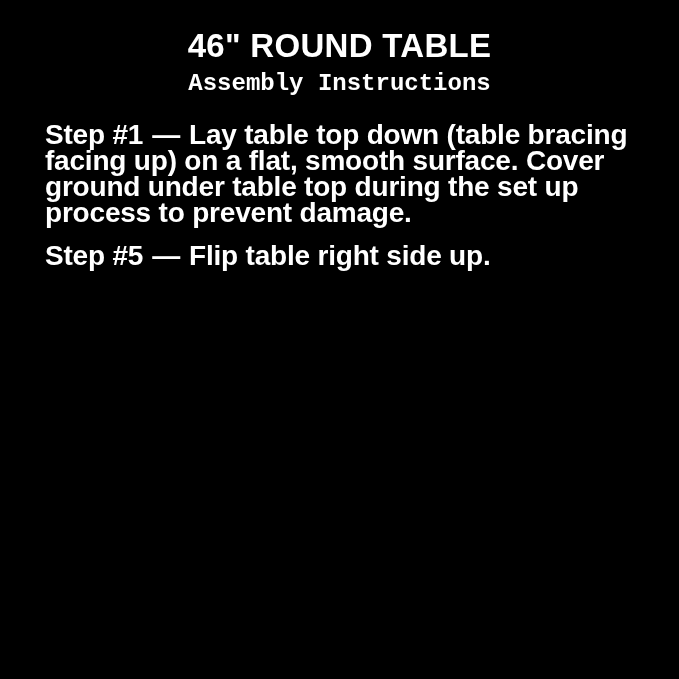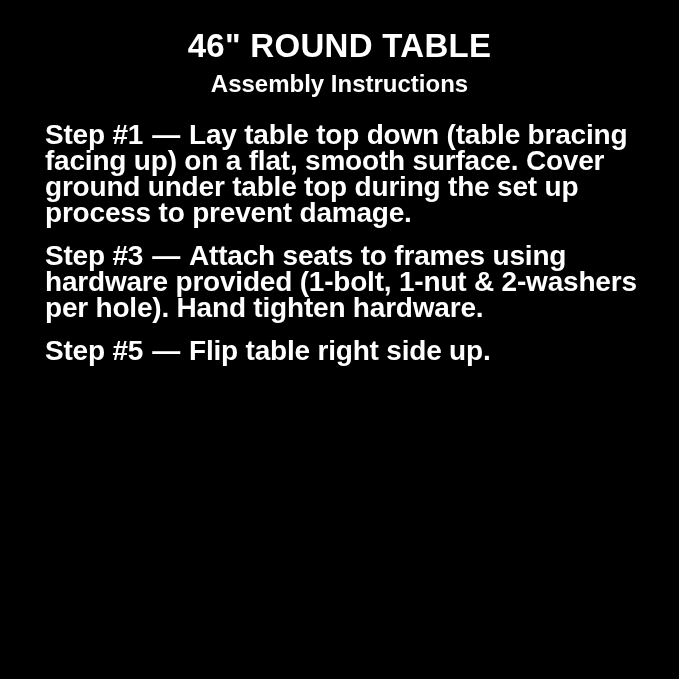--- a/index.html
+++ b/index.html
@@ -26,20 +26,21 @@
   }
   .title {
     font-size: 33px;
     line-height: 40px;
     letter-spacing: 0.3px;
   }
   .subtitle {
     font-size: 24px;
     line-height: 30px;
     margin-top: 3px;
+    font-family: Liberation Mono, monospace;
   }
   .steps {
     padding: 23px 34px 0 45px;
   }
   .step {
     font-size: 28px;
     line-height: 26px;
     letter-spacing: -0.2px;
     margin: 0 0 17px 0;
   }
@@ -56,21 +57,20 @@
   <div class="header">
     <div class="title">46" ROUND TABLE</div>
     <div class="subtitle">Assembly Instructions</div>
   </div>
 
   <div class="steps">
 
     <p class="step"><span>Step #1</span><span class="sep">—</span><span>Lay table top down (table bracing facing up) on a flat, smooth surface. Cover ground under table top during the set up process to prevent damage.</span></p>
 
 
-    <p class="step"><span>Step #3</span><span class="sep">—</span><span>Attach seats to frames using hardware provided (1-bolt, 1-nut &amp; 2-washers per hole). Hand tighten hardware.</span></p>
 
 
     <p class="step"><span>Step #5</span><span class="sep">—</span><span>Flip table right side up.</span></p>
 
 
   </div>
 
 </div>
 
 </body></html>

